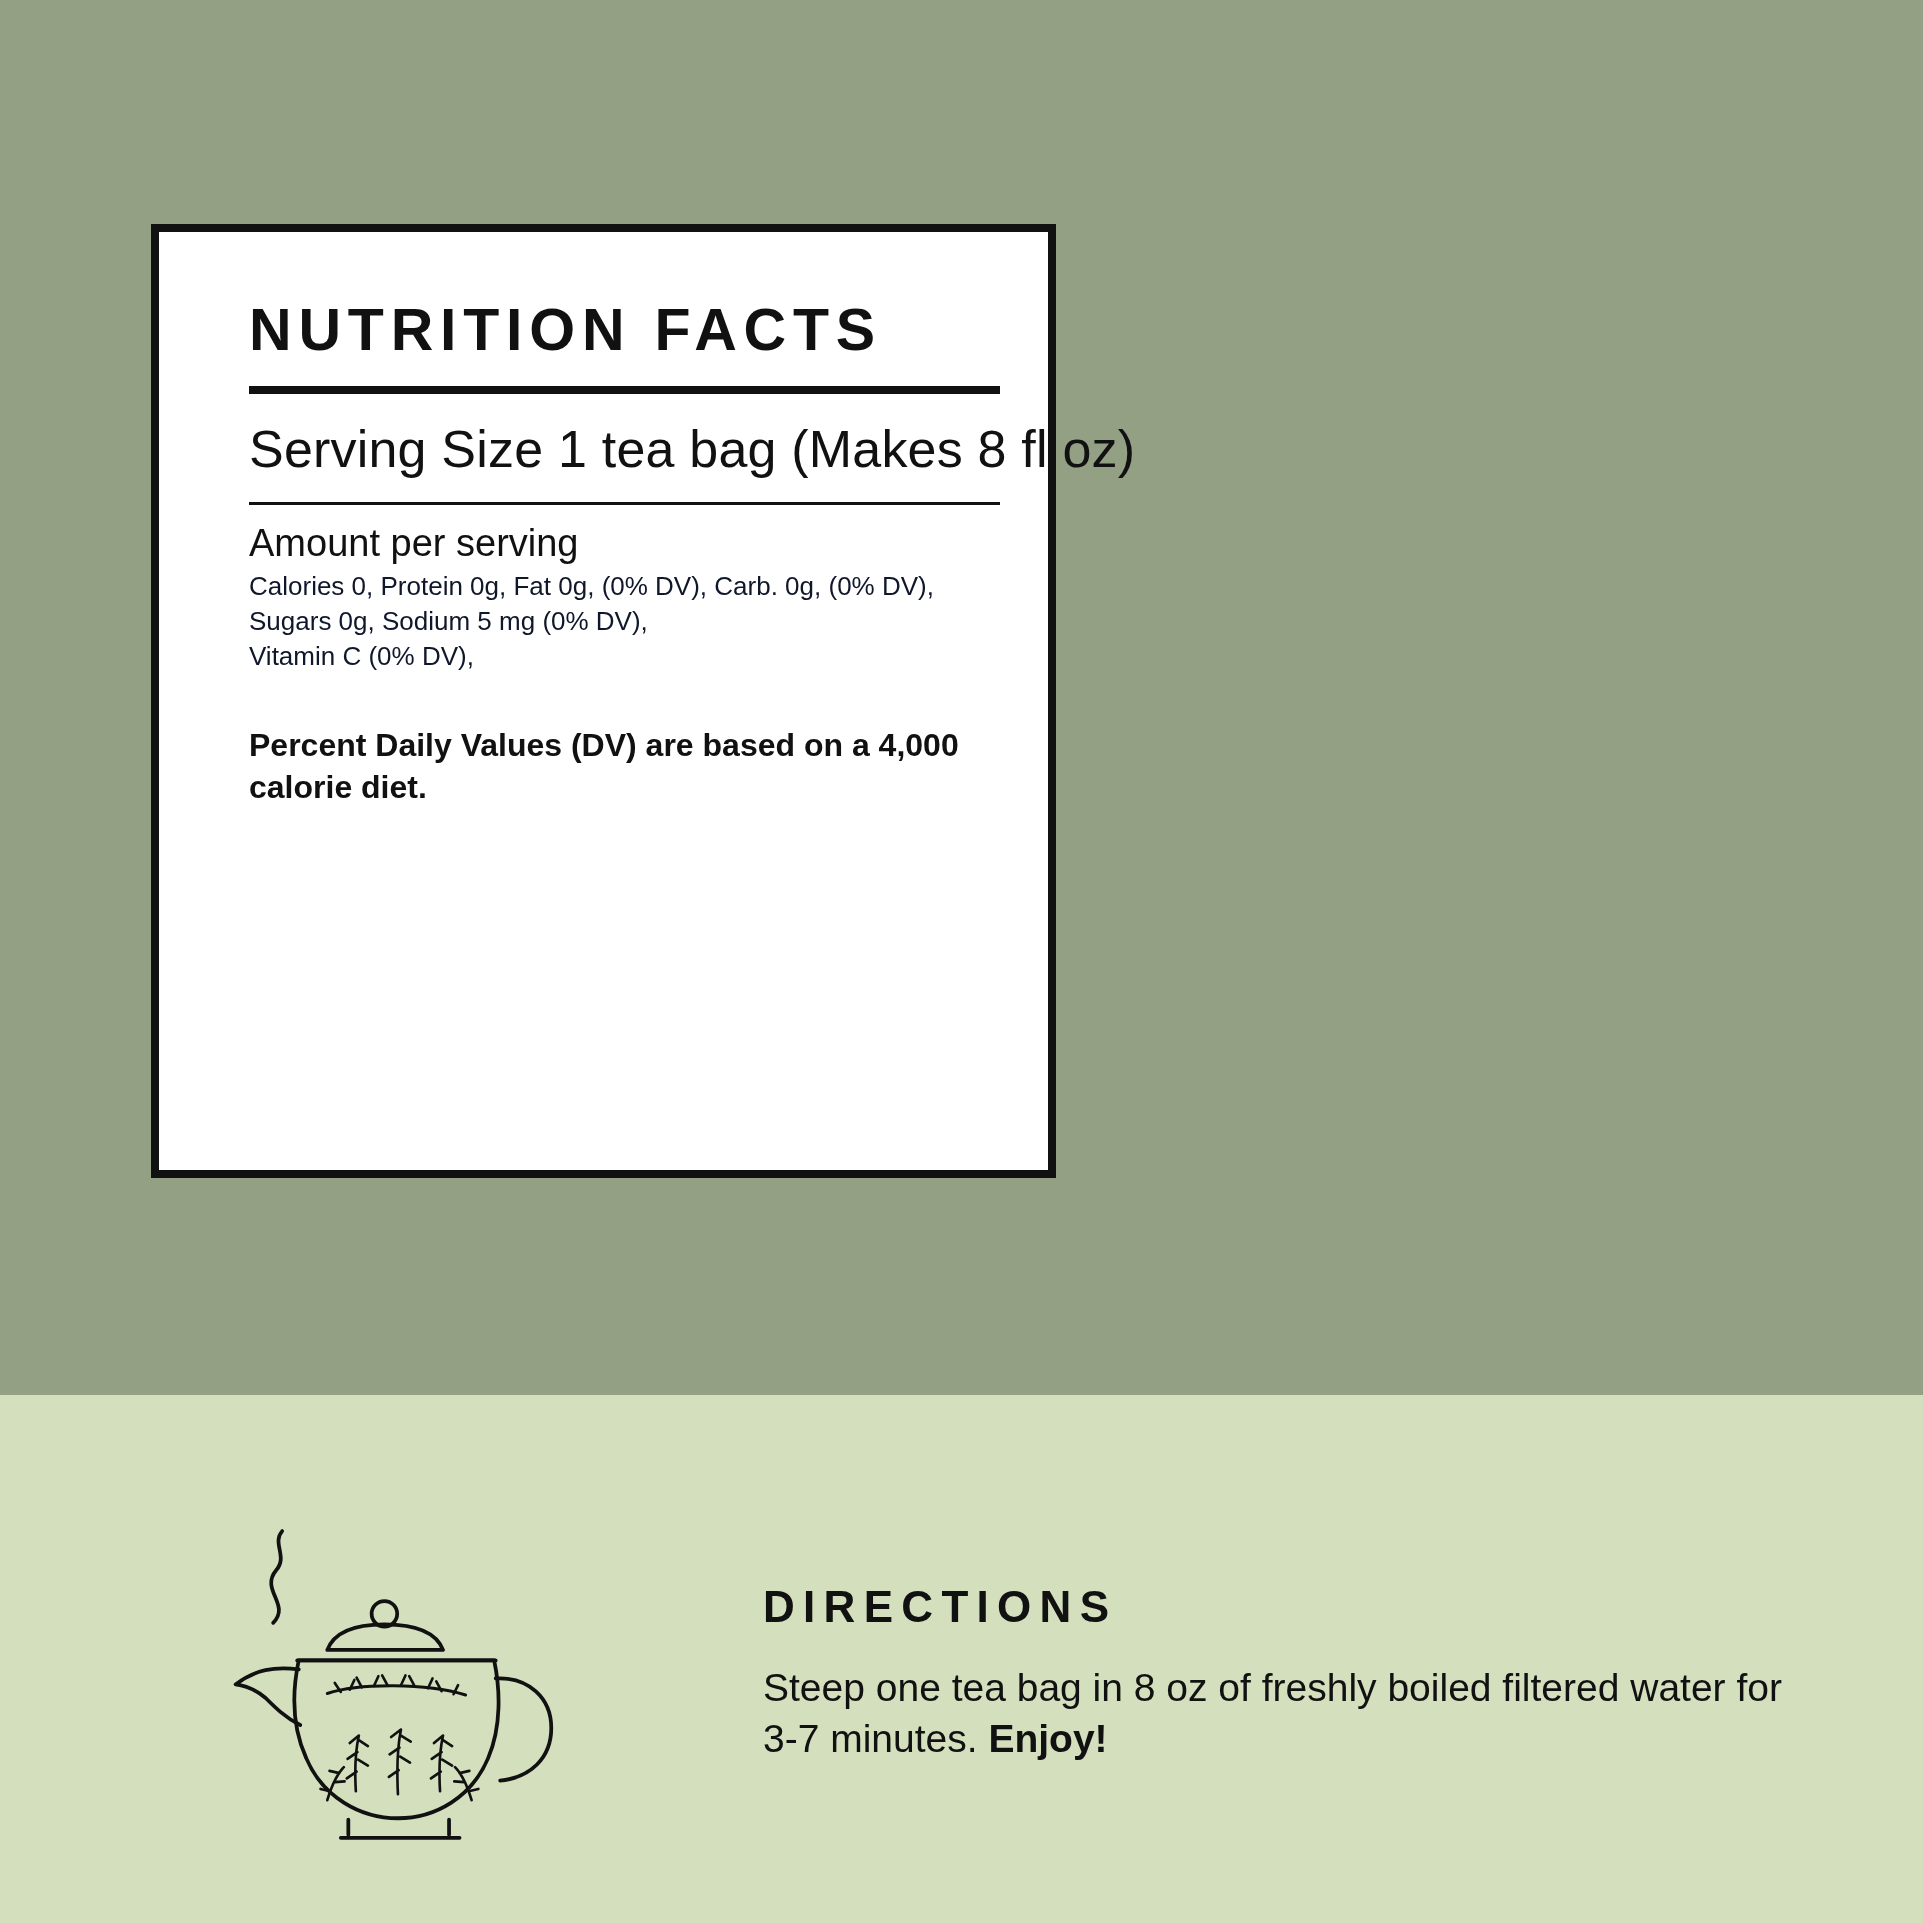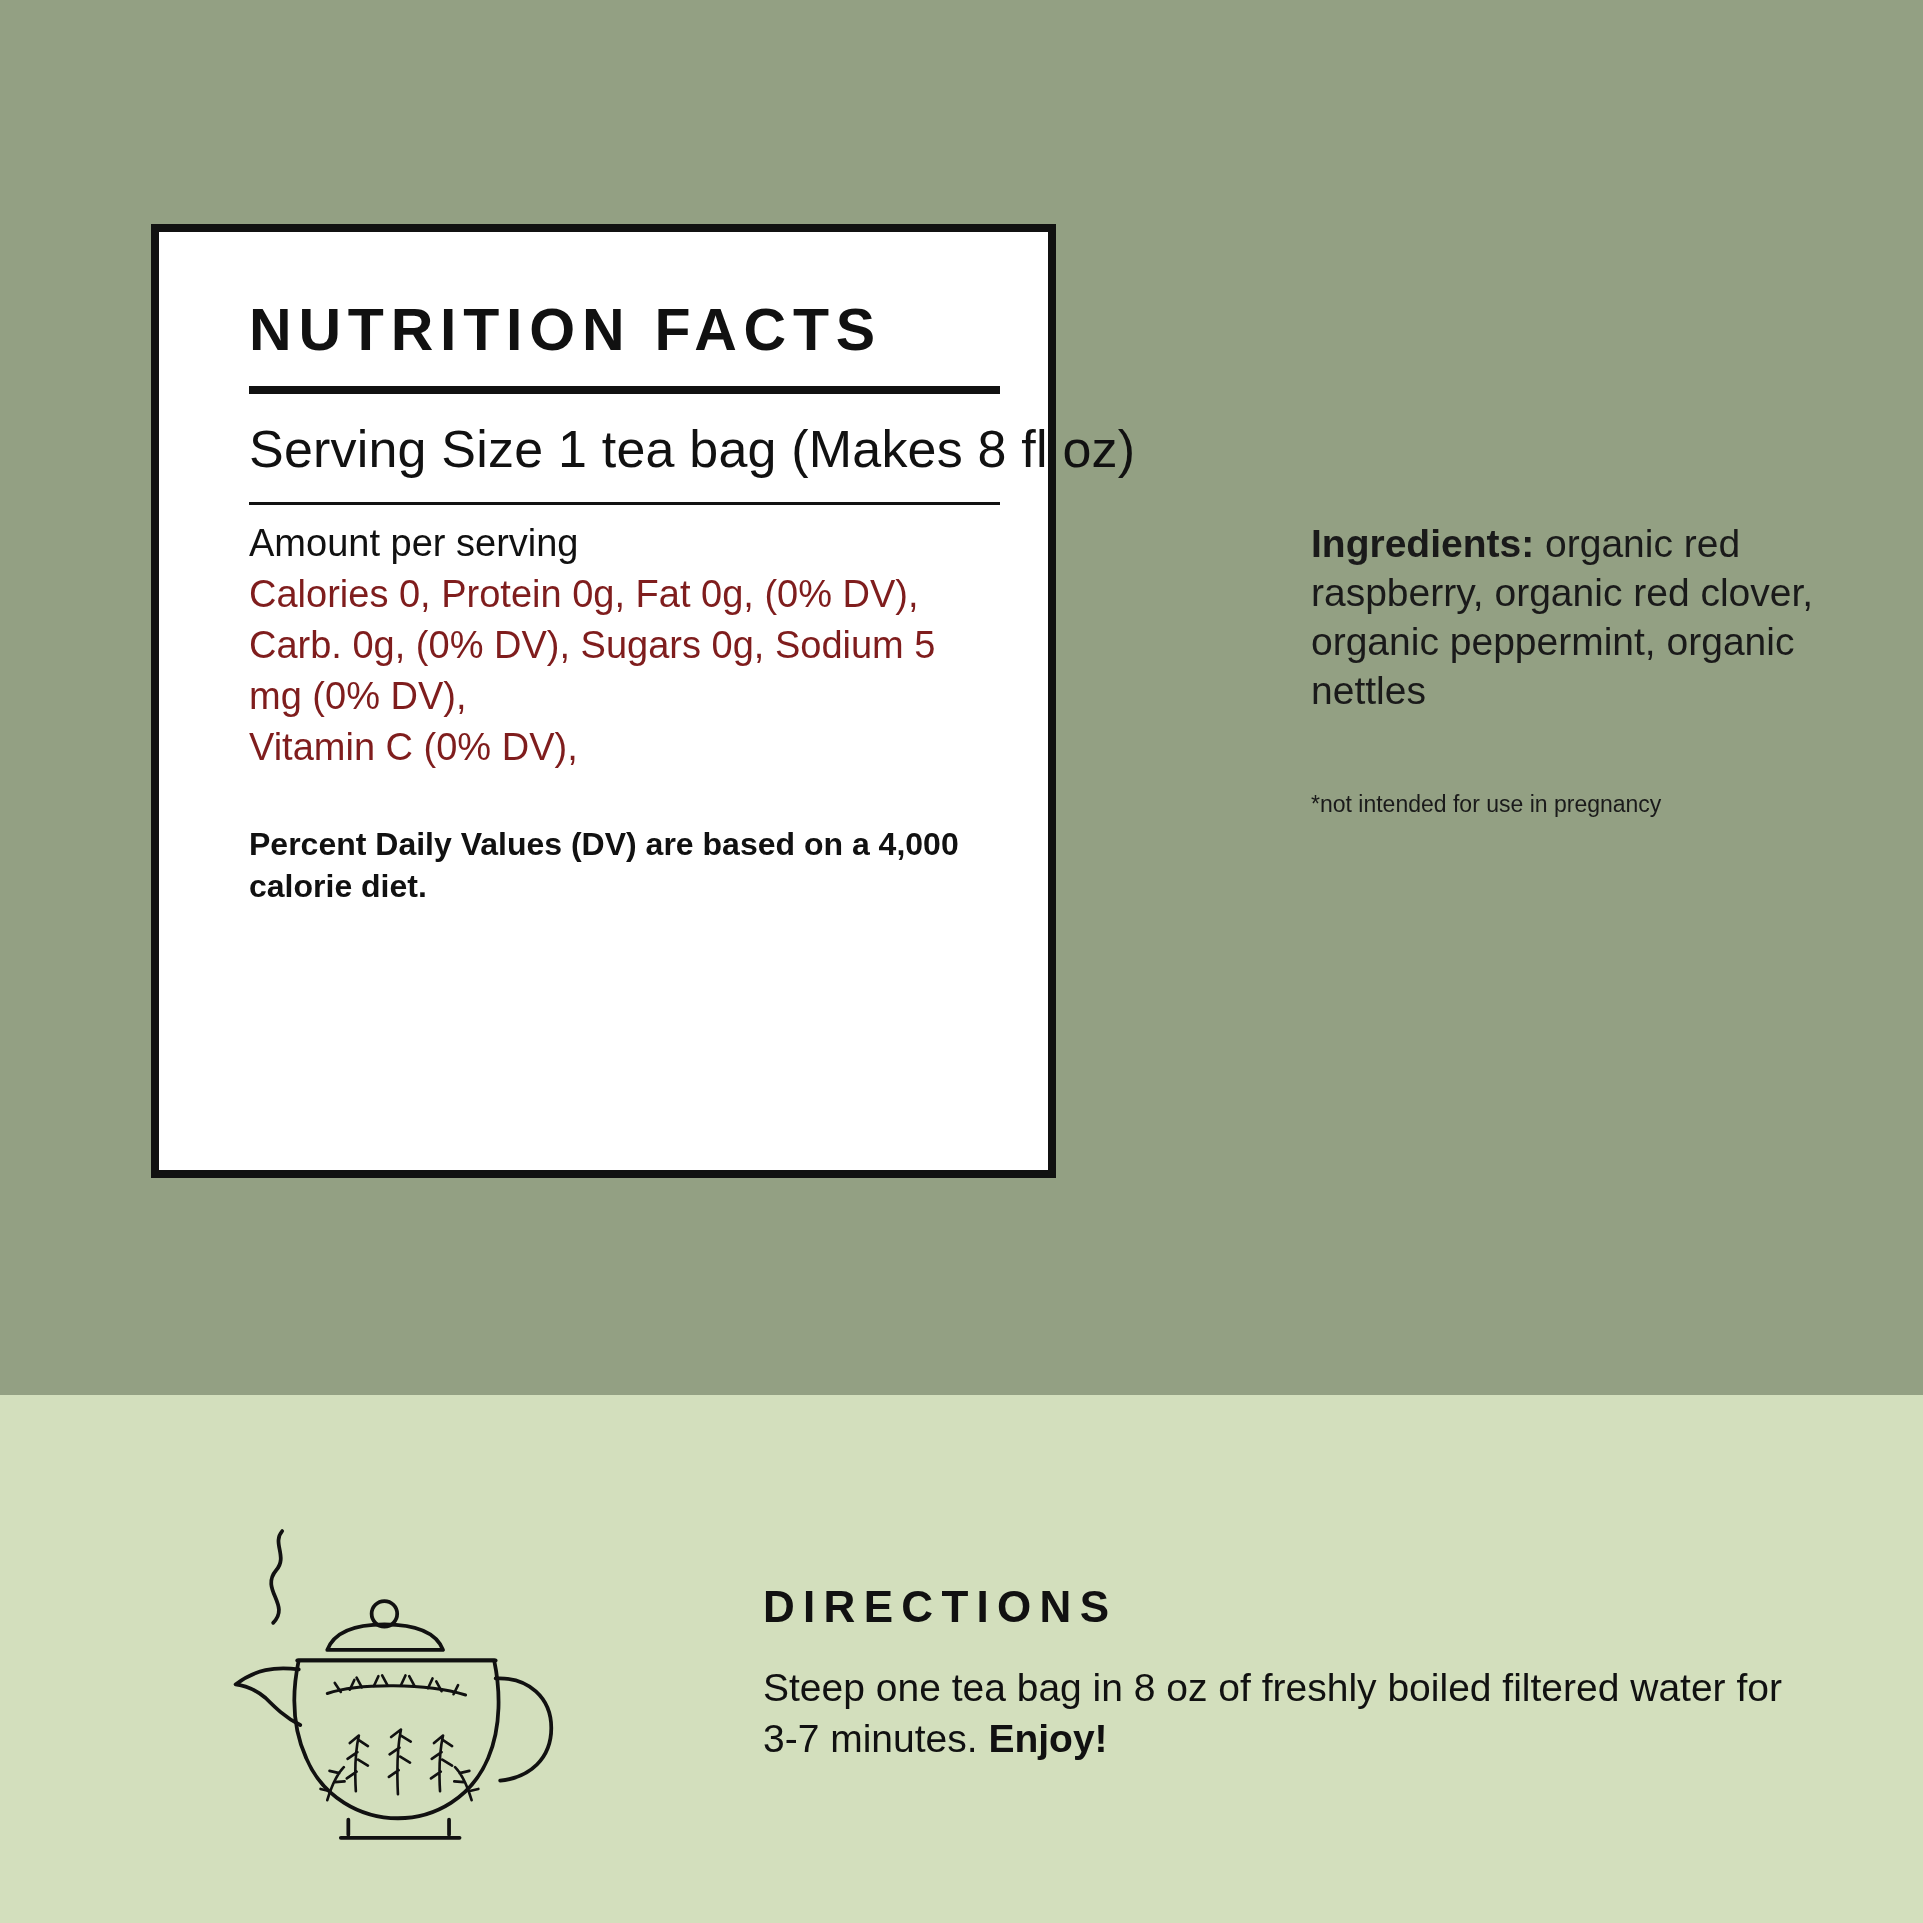--- a/index.html
+++ b/index.html
@@ -81,22 +81,22 @@
     width: 751px;
   }
   .nf-amount {
     margin-top: 17px;
     font-size: 38px;
     font-weight: 400;
     color: #111;
   }
   .nf-lines {
     margin-top: 4.5px;
-    font-size: 38px;
-    color: #7f1d1d;
+    font-size: 26px;
+    color: #0f172a;
     line-height: 1.34;
     max-width: 759px;
   }
   .nf-dv {
     margin-top: 50px;
     font-size: 32px;
     font-weight: 700;
     color: #111;
     line-height: 1.32;
     max-width: 721px;
@@ -169,26 +169,20 @@
       <div class="rule-thick"></div>
       <div class="nf-serving">Serving Size 1 tea bag (Makes 8 fl oz)</div>
       <div class="rule-thin"></div>
       <div class="nf-amount">Amount per serving</div>
       <div class="nf-lines" style="white-space: pre-line;">Calories 0, Protein 0g, Fat 0g, (0% DV), Carb. 0g, (0% DV), Sugars 0g, Sodium 5 mg (0% DV),
 Vitamin C (0% DV),</div>
       <div class="nf-dv">Percent Daily Values (DV) are based on a 4,000 calorie diet.</div>
     </div>
   </div>
 
-  <div class="ing-block">
-    <div class="ing-text">
-      <b>Ingredients:</b><span> organic red raspberry, organic red clover, organic peppermint, organic nettles</span>
-    </div>
-    <div class="ing-note">*not intended for use in pregnancy</div>
-  </div>
 
   <div class="teapot">
     <svg viewBox="0 0 600 520" width="451" height="391" fill="none" stroke="#111" stroke-width="5" stroke-linecap="round" stroke-linejoin="round">
 
       <path d="M96 150 C 120 126, 78 106, 100 80 C 116 62, 94 44, 108 28"></path>
 
       <circle cx="244" cy="138" r="17"></circle>
 
       <path d="M168 186 C 178 160, 208 152, 244 152 C 282 152, 312 160, 322 186 Z"></path>
 

